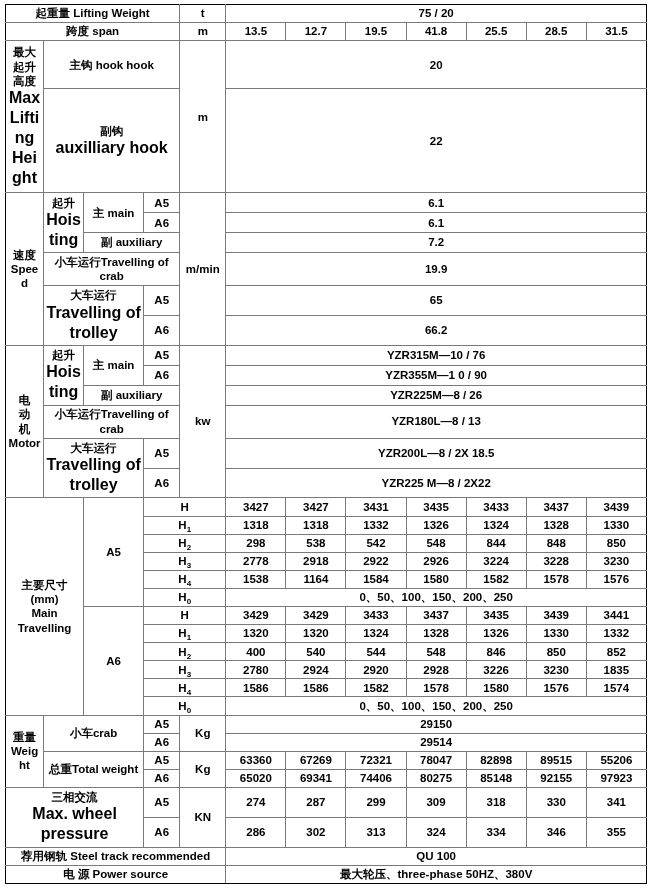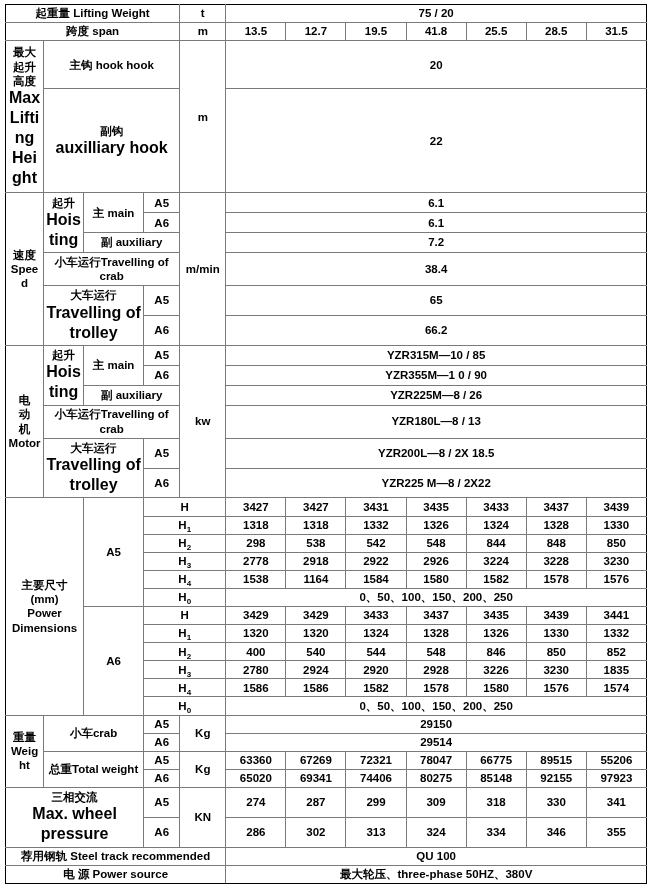--- a/index.html
+++ b/index.html
@@ -125,21 +125,21 @@
     <tr>
       <td class="lbl">A6</td>
       <td class="val outerR" colspan="7">6.1</td>
     </tr>
     <tr>
       <td class="lbl" colspan="2">副 auxiliary</td>
       <td class="val outerR" colspan="7">7.2</td>
     </tr>
     <tr>
       <td class="lbl2" colspan="3">小车运行Travelling of crab</td>
-      <td class="val outerR" colspan="7">38.4</td>
+      <td class="val outerR" colspan="7">19.9</td>
     </tr>
     <tr>
       <td class="lbl" colspan="2" rowspan="2">
         <div>大车运行</div>
         <div class="small">Travelling of trolley</div>
       </td>
       <td class="lbl">A5</td>
       <td class="val outerR" colspan="7">65</td>
     </tr>
     <tr>
@@ -154,21 +154,21 @@
         <div>机</div>
         <div>Motor</div>
       </td>
       <td class="lbl" rowspan="3">
         <div>起升</div>
         <div class="small">Hoisting</div>
       </td>
       <td class="lbl" rowspan="2">主 main</td>
       <td class="lbl">A5</td>
       <td class="lbl" rowspan="6">kw</td>
-      <td class="val outerR" colspan="7">YZR315M—10 / 85</td>
+      <td class="val outerR" colspan="7">YZR315M—10 / 76</td>
     </tr>
     <tr>
       <td class="lbl">A6</td>
       <td class="val outerR" colspan="7">YZR355M—1 0 / 90</td>
     </tr>
     <tr>
       <td class="lbl" colspan="2">副 auxiliary</td>
       <td class="val outerR" colspan="7">YZR225M—8 / 26</td>
     </tr>
     <tr>
@@ -184,21 +184,21 @@
       <td class="val outerR" colspan="7">YZR200L—8 / 2X 18.5</td>
     </tr>
     <tr>
       <td class="lbl">A6</td>
       <td class="val outerR" colspan="7">YZR225 M—8 / 2X22</td>
     </tr>
 
     <tr>
       <td class="lbl outerL" rowspan="12" colspan="2">
         <div>主要尺寸(mm)</div>
-        <div>Power Dimensions</div>
+        <div>Main Travelling</div>
       </td>
       <td class="lbl" rowspan="6">A5</td>
       <td class="lbl" colspan="2"><span>H</span><sub></sub></td>
       <td class="val">3427</td>
       <td class="val">3427</td>
       <td class="val">3431</td>
       <td class="val">3435</td>
       <td class="val">3433</td>
       <td class="val">3437</td>
       <td class="val outerR">3439</td>
@@ -319,21 +319,21 @@
       <td class="val outerR" colspan="7">29514</td>
     </tr>
     <tr>
       <td class="lbl" colspan="2" rowspan="2">总重Total weight</td>
       <td class="lbl">A5</td>
       <td class="lbl" rowspan="2">Kg</td>
       <td class="val">63360</td>
       <td class="val">67269</td>
       <td class="val">72321</td>
       <td class="val">78047</td>
-      <td class="val">66775</td>
+      <td class="val">82898</td>
       <td class="val">89515</td>
       <td class="val outerR">55206</td>
     </tr>
     <tr>
       <td class="lbl">A6</td>
       <td class="val">65020</td>
       <td class="val">69341</td>
       <td class="val">74406</td>
       <td class="val">80275</td>
       <td class="val">85148</td>

